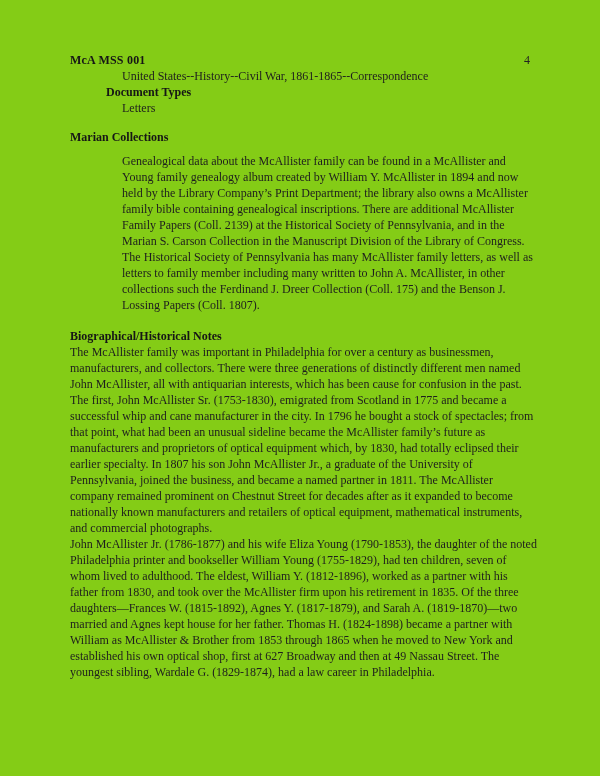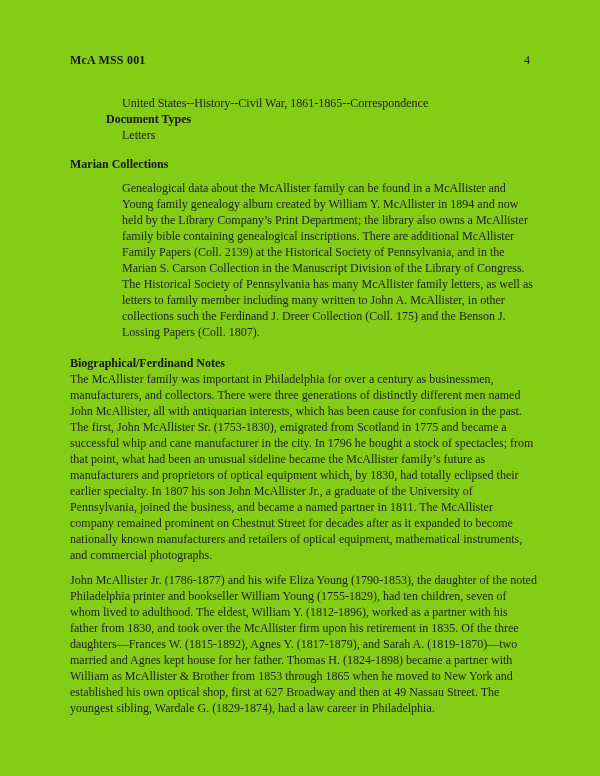--- a/index.html
+++ b/index.html
@@ -34,30 +34,30 @@
     color: #222222;
   }
   .content {
     padding: 0 64px 0 70px;
   }
   .line { white-space: pre; }
   .para { white-space: pre; }
   .indent-1 { margin-left: 36px; }
   .indent-2 { margin-left: 52px; }
   .bold { font-weight: bold; color: #161616; }
-  .subject-block { margin-top: 27px; }
+  .subject-block { }
   .section-heading {
     font-weight: bold;
     color: #161616;
     margin-top: 13px;
   }
   .related-para { margin-top: 8px; }
   .bio-heading { margin-top: 15px; }
   .bio-para-1 { }
-  .bio-para-2 { margin-top: 9px; }
+  .bio-para-2 { }
 </style>
 </head>
 <body>
 
 <div class="page">
 
   <div class="header-row">
     <span class="collection-id">McA MSS 001</span>
     <span class="page-number">4</span>
   </div>
@@ -76,21 +76,21 @@
 Young family genealogy album created by William Y. McAllister in 1894 and now
 held by the Library Company’s Print Department; the library also owns a McAllister
 family bible containing genealogical inscriptions. There are additional McAllister
 Family Papers (Coll. 2139) at the Historical Society of Pennsylvania, and in the
 Marian S. Carson Collection in the Manuscript Division of the Library of Congress.
 The Historical Society of Pennsylvania has many McAllister family letters, as well as
 letters to family member including many written to John A. McAllister, in other
 collections such the Ferdinand J. Dreer Collection (Coll. 175) and the Benson J.
 Lossing Papers (Coll. 1807).</div>
 
-    <div class="section-heading bio-heading">Biographical/Ferdinand Notes</div>
+    <div class="section-heading bio-heading">Biographical/Historical Notes</div>
 
     <div class="para bio-para-1">The McAllister family was important in Philadelphia for over a century as businessmen,
 manufacturers, and collectors. There were three generations of distinctly different men named
 John McAllister, all with antiquarian interests, which has been cause for confusion in the past.
 The first, John McAllister Sr. (1753-1830), emigrated from Scotland in 1775 and became a
 successful whip and cane manufacturer in the city. In 1796 he bought a stock of spectacles; from
 that point, what had been an unusual sideline became the McAllister family’s future as
 manufacturers and proprietors of optical equipment which, by 1830, had totally eclipsed their
 earlier specialty. In 1807 his son John McAllister Jr., a graduate of the University of
 Pennsylvania, joined the business, and became a named partner in 1811. The McAllister

